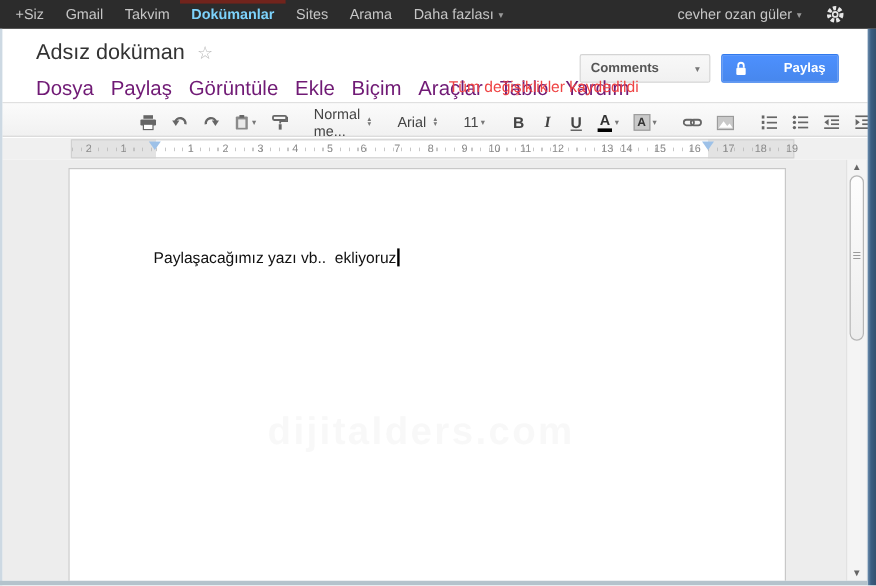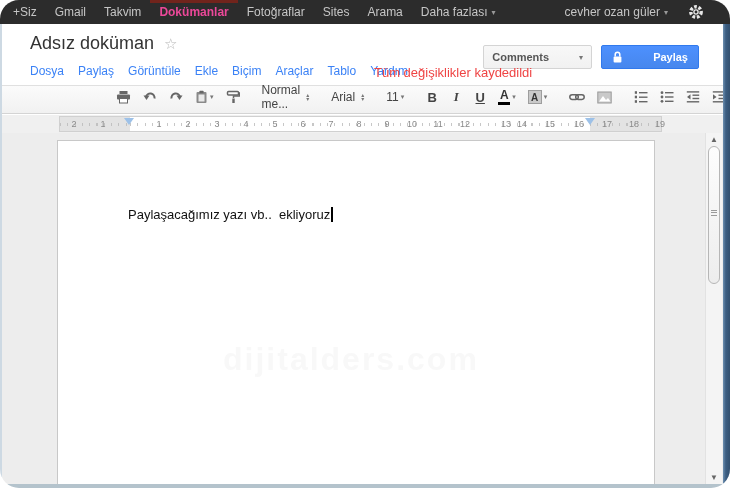--- a/index.html
+++ b/index.html
@@ -1,45 +1,45 @@
 <!DOCTYPE html>
 <html><head>
 <meta charset="utf-8">
 <style>
   * { margin:0; padding:0; box-sizing:border-box; }
   html,body { font-family:"Liberation Sans","DejaVu Sans",sans-serif; }
-  .window { position:relative; width:730px; height:488px; background:#fff; overflow:hidden;border-radius:19px; }
+  .window { position:relative; width:730px; height:488px; background:#fff; overflow:hidden; }
 
   
   .topbar { position:absolute; top:0; left:0; width:730px; height:24px; background:#2c2c2c; display:flex; justify-content:space-between; align-items:stretch; z-index:30; }
   .topbar-left { display:flex; align-items:stretch; padding-left:4px; }
   .tb-item { display:flex; align-items:center; padding:0 9px; font-size:12px; color:#c6c6c6; text-decoration:none; cursor:pointer; border-top:3px solid transparent; border-bottom:3px solid transparent; }
-  .tb-item.active { color:#ec4899; font-weight:bold; border-top:3px solid #71241c; }
+  .tb-item.active { color:#7dd3fc; font-weight:bold; border-top:3px solid #71241c; }
   .tb-arrow { font-size:8px; color:#999; margin-left:4px; }
   .topbar-right { display:flex; align-items:stretch; padding-right:16px; }
   .tb-user { display:flex; align-items:center; padding:0 10px; font-size:12px; color:#c6c6c6; cursor:pointer; }
   .tb-gear { display:flex; align-items:center; padding:0 10px; cursor:pointer; }
 
   
   .header { position:absolute; top:24px; left:2px; right:7px; height:61px; background:#fff; }
   .title-row { position:absolute; top:9px; left:28px; display:flex; align-items:center; }
   .doc-title { font-size:18px; color:#333; }
   .star { font-size:15px; color:#b8b8b8; margin-left:10px; cursor:pointer; }
   .menu-row { position:absolute; top:38px; left:21px; display:flex; align-items:center; }
-  .menu-item { font-size:12px; color:#3b82f6; padding:2px 7px; cursor:pointer;text-align:right; }
+  .menu-item { font-size:17px; color:#701a75; padding:2px 7px; cursor:pointer;text-align:right; }
   .save-status { position:absolute; top:41px; left:372px; font-size:13px; color:#ef4444; }
   .hdr-buttons { position:absolute; top:21px; right:24px; display:flex; }
   .btn { height:24px; display:flex; align-items:center; font-size:11px; font-weight:bold; border-radius:2px; cursor:pointer;gap:25px; }
   .btn-comments { background:linear-gradient(#f8f8f8,#f1f1f1); border:1px solid #d4d4d4; color:#555; padding:0 8px; margin-right:9px; }
   .btn-comments .dd { font-size:8px; color:#777; margin-left:5px; }
   .btn-share { background:linear-gradient(#4d90fe,#4787ed); border:1px solid #3079ed; color:#fff; padding:0 10px; }
   .btn-share svg { margin-right:5px; }
 
   
-  .toolbar { position:absolute; top:85px; left:2px; right:7px; height:29px; background:linear-gradient(#fbfbfb,#f1f1f1); border-top:1px solid #e0e0e0; border-bottom:1px solid #d4d4d4; display:flex; align-items:flex-start; padding-left:108px; }
+  .toolbar { position:absolute; top:85px; left:2px; right:7px; height:29px; background:linear-gradient(#fbfbfb,#f1f1f1); border-top:1px solid #e0e0e0; border-bottom:1px solid #d4d4d4; display:flex; align-items:flex-end; padding-left:108px; }
   .tbtn { height:22px; display:flex; align-items:center; padding:0 4px; margin:0 1px; border:1px solid transparent; border-radius:2px; cursor:pointer; color:#555; }
   .tsep { width:1px; height:19px; background:#d8d8d8; margin:0 5px; }
   .mini-dd { font-size:7px; color:#777; margin-left:2px; }
   .updown { display:flex; flex-direction:column; line-height:4px; font-size:6px; color:#777; margin-left:6px; }
   .dd-text { font-size:12px; color:#444; }
   .fmt-letter { font-size:13px; font-weight:bold; color:#444; width:12px; text-align:center; }
   .fmt-italic { font-family:"Liberation Serif",serif; font-style:italic; }
   .fmt-underline { text-decoration:underline; }
   .color-a { display:flex; flex-direction:column; align-items:center; }
   .color-a .a { font-size:12px; font-weight:bold; color:#333; line-height:12px; }
@@ -83,21 +83,20 @@
 <body>
 
 <div class="window">
 
   <div class="topbar">
     <div class="topbar-left">
       <a class="tb-item">+Siz</a>
       <a class="tb-item">Gmail</a>
       <a class="tb-item">Takvim</a>
       <a class="tb-item active">Dokümanlar</a>
-      <a class="tb-item">Fotoğraflar</a>
       <a class="tb-item">Sites</a>
       <a class="tb-item">Arama</a>
       <a class="tb-item">
         <span>Daha fazlası</span>
         <span class="tb-arrow">▾</span>
       </a>
     </div>
     <div class="topbar-right">
       <a class="tb-user">
         <span>cevher ozan güler</span>

